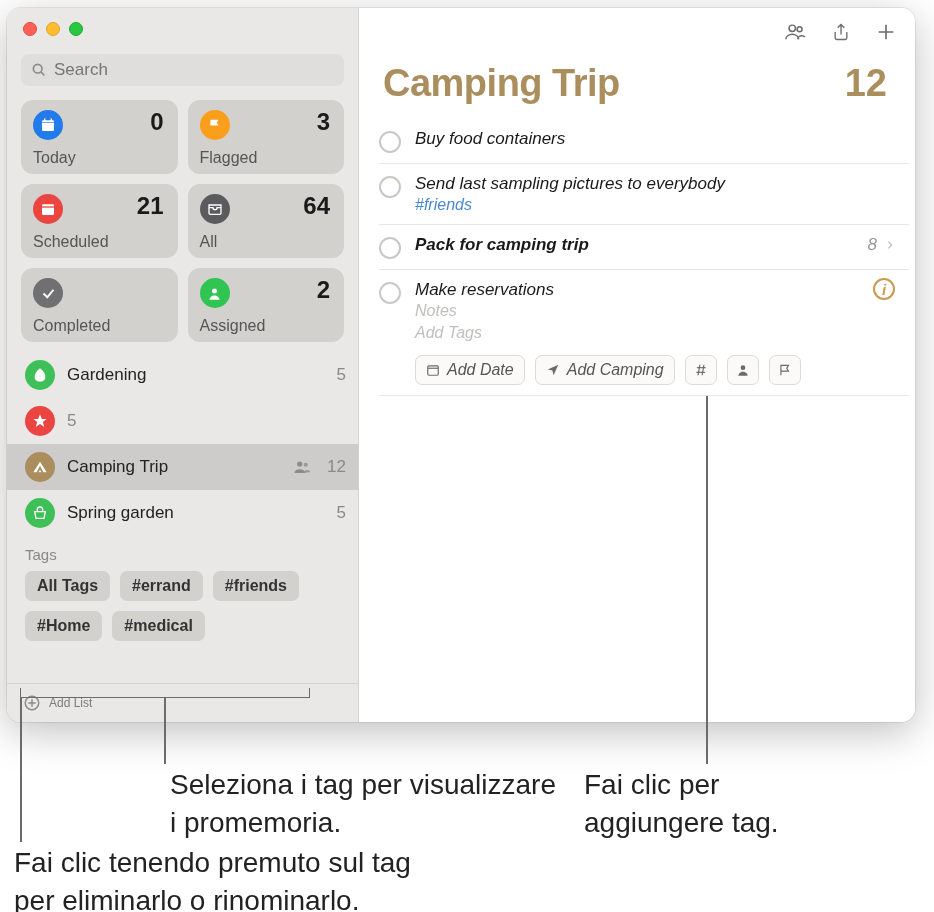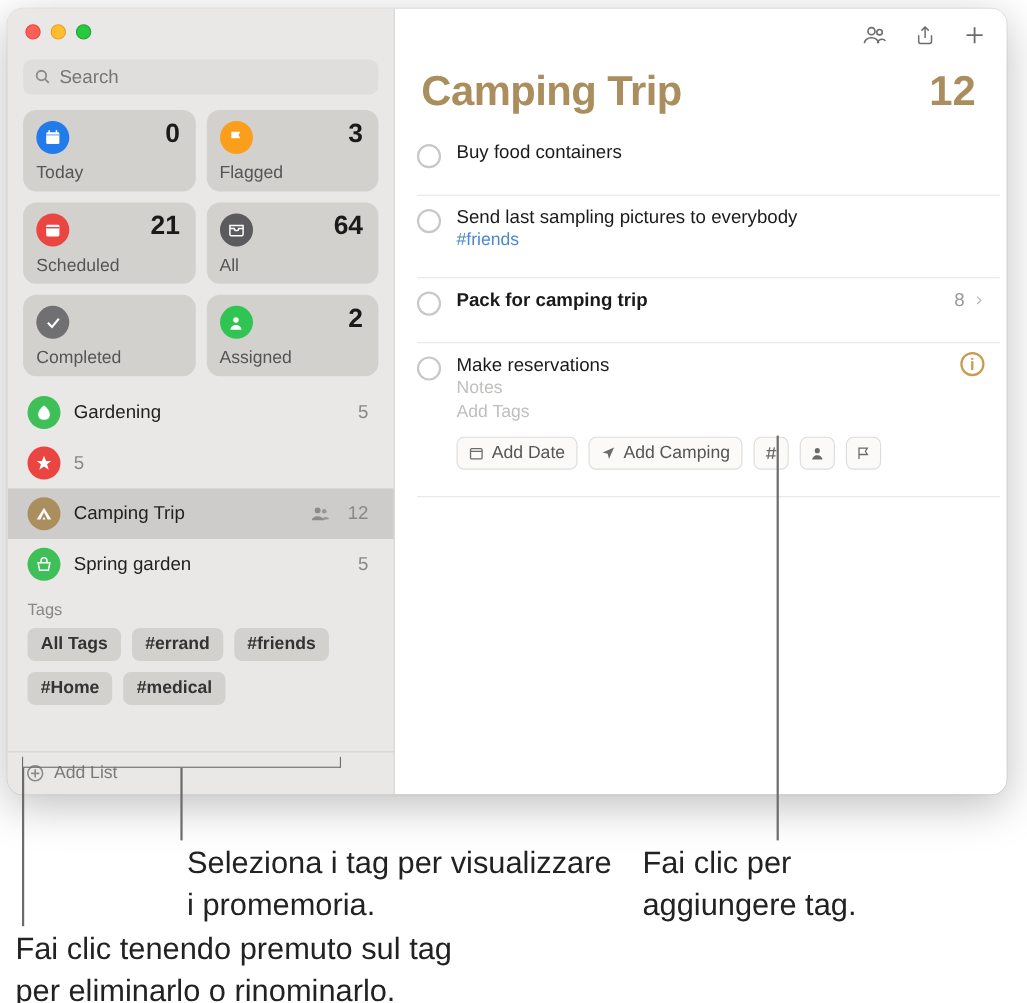--- a/index.html
+++ b/index.html
@@ -79,21 +79,21 @@
   .card .clabel {
     position: absolute; left: 12px; bottom: 7px;
     font-size: 16px; color: #555;
   }
   .listarea {
     flex: 1; overflow: hidden;
     padding-top: 6px;
   }
   .list-item {
     display: flex; align-items: center;
-    padding: 8px 23px 8px 18px;
+    padding: 8px 12px 8px 18px;
     gap: 12px;
     cursor: default;
     position: relative;
   }
   .list-item.selected { background: #cdccca; }
   .licon {
     width: 30px; height: 30px; border-radius: 50%;
     display: flex; align-items: center; justify-content: center; color: #fff;
     flex-shrink: 0;
   }
@@ -108,21 +108,21 @@
     border-radius: 7px;
     padding: 6px 12px;
     font-size: 16px; color: #333;
     cursor: default;
     font-weight: bold;
   }
   .addlist {
     border-top: 1px solid #d4d3d0;
     padding: 10px 16px;
     display: flex; align-items: center; gap: 8px;
-    color: #7a7a7a; font-size: 16px;
+    color: #7a7a7a; font-size: 12px;
     cursor: default;
   }
   
   .main {
     flex: 1;
     background: #fff;
     display: flex; flex-direction: column;
     position: relative;
   }
   .toolbar {
@@ -133,24 +133,25 @@
   .toolbar .tbtn { cursor: default; display:flex; align-items:center; }
   .header {
     display: flex; align-items: center; justify-content: space-between;
     padding: 6px 28px 14px 24px;
   }
   .header h1 { font-size: 38px; font-weight: 800; color: #ab8e5e; letter-spacing: -0.5px; }
   .header .bigcount { font-size: 38px; font-weight: 700; color: #ab8e5e; }
   .todos { padding: 0 6px 0 20px; }
   .todo {
     display: flex; align-items: flex-start;
-    padding: 10px 6px 24px 0;
+    padding: 10px 6px 10px 0;
     border-bottom: 1px solid #e8e7e5;
     gap: 14px;
     position: relative;
+    font-style: italic;
   }
   .todo:last-child { border-bottom: none; }
   .circ {
     width: 22px; height: 22px; border-radius: 50%;
     border: 2px solid #c9c8c6; flex-shrink: 0; margin-top: 2px;
     cursor: default;
   }
   .tbody { flex: 1; }
   .ttitle { font-size: 17px; color: #1a1a1a; }
   .ttitle.bold { font-weight: 700; }

